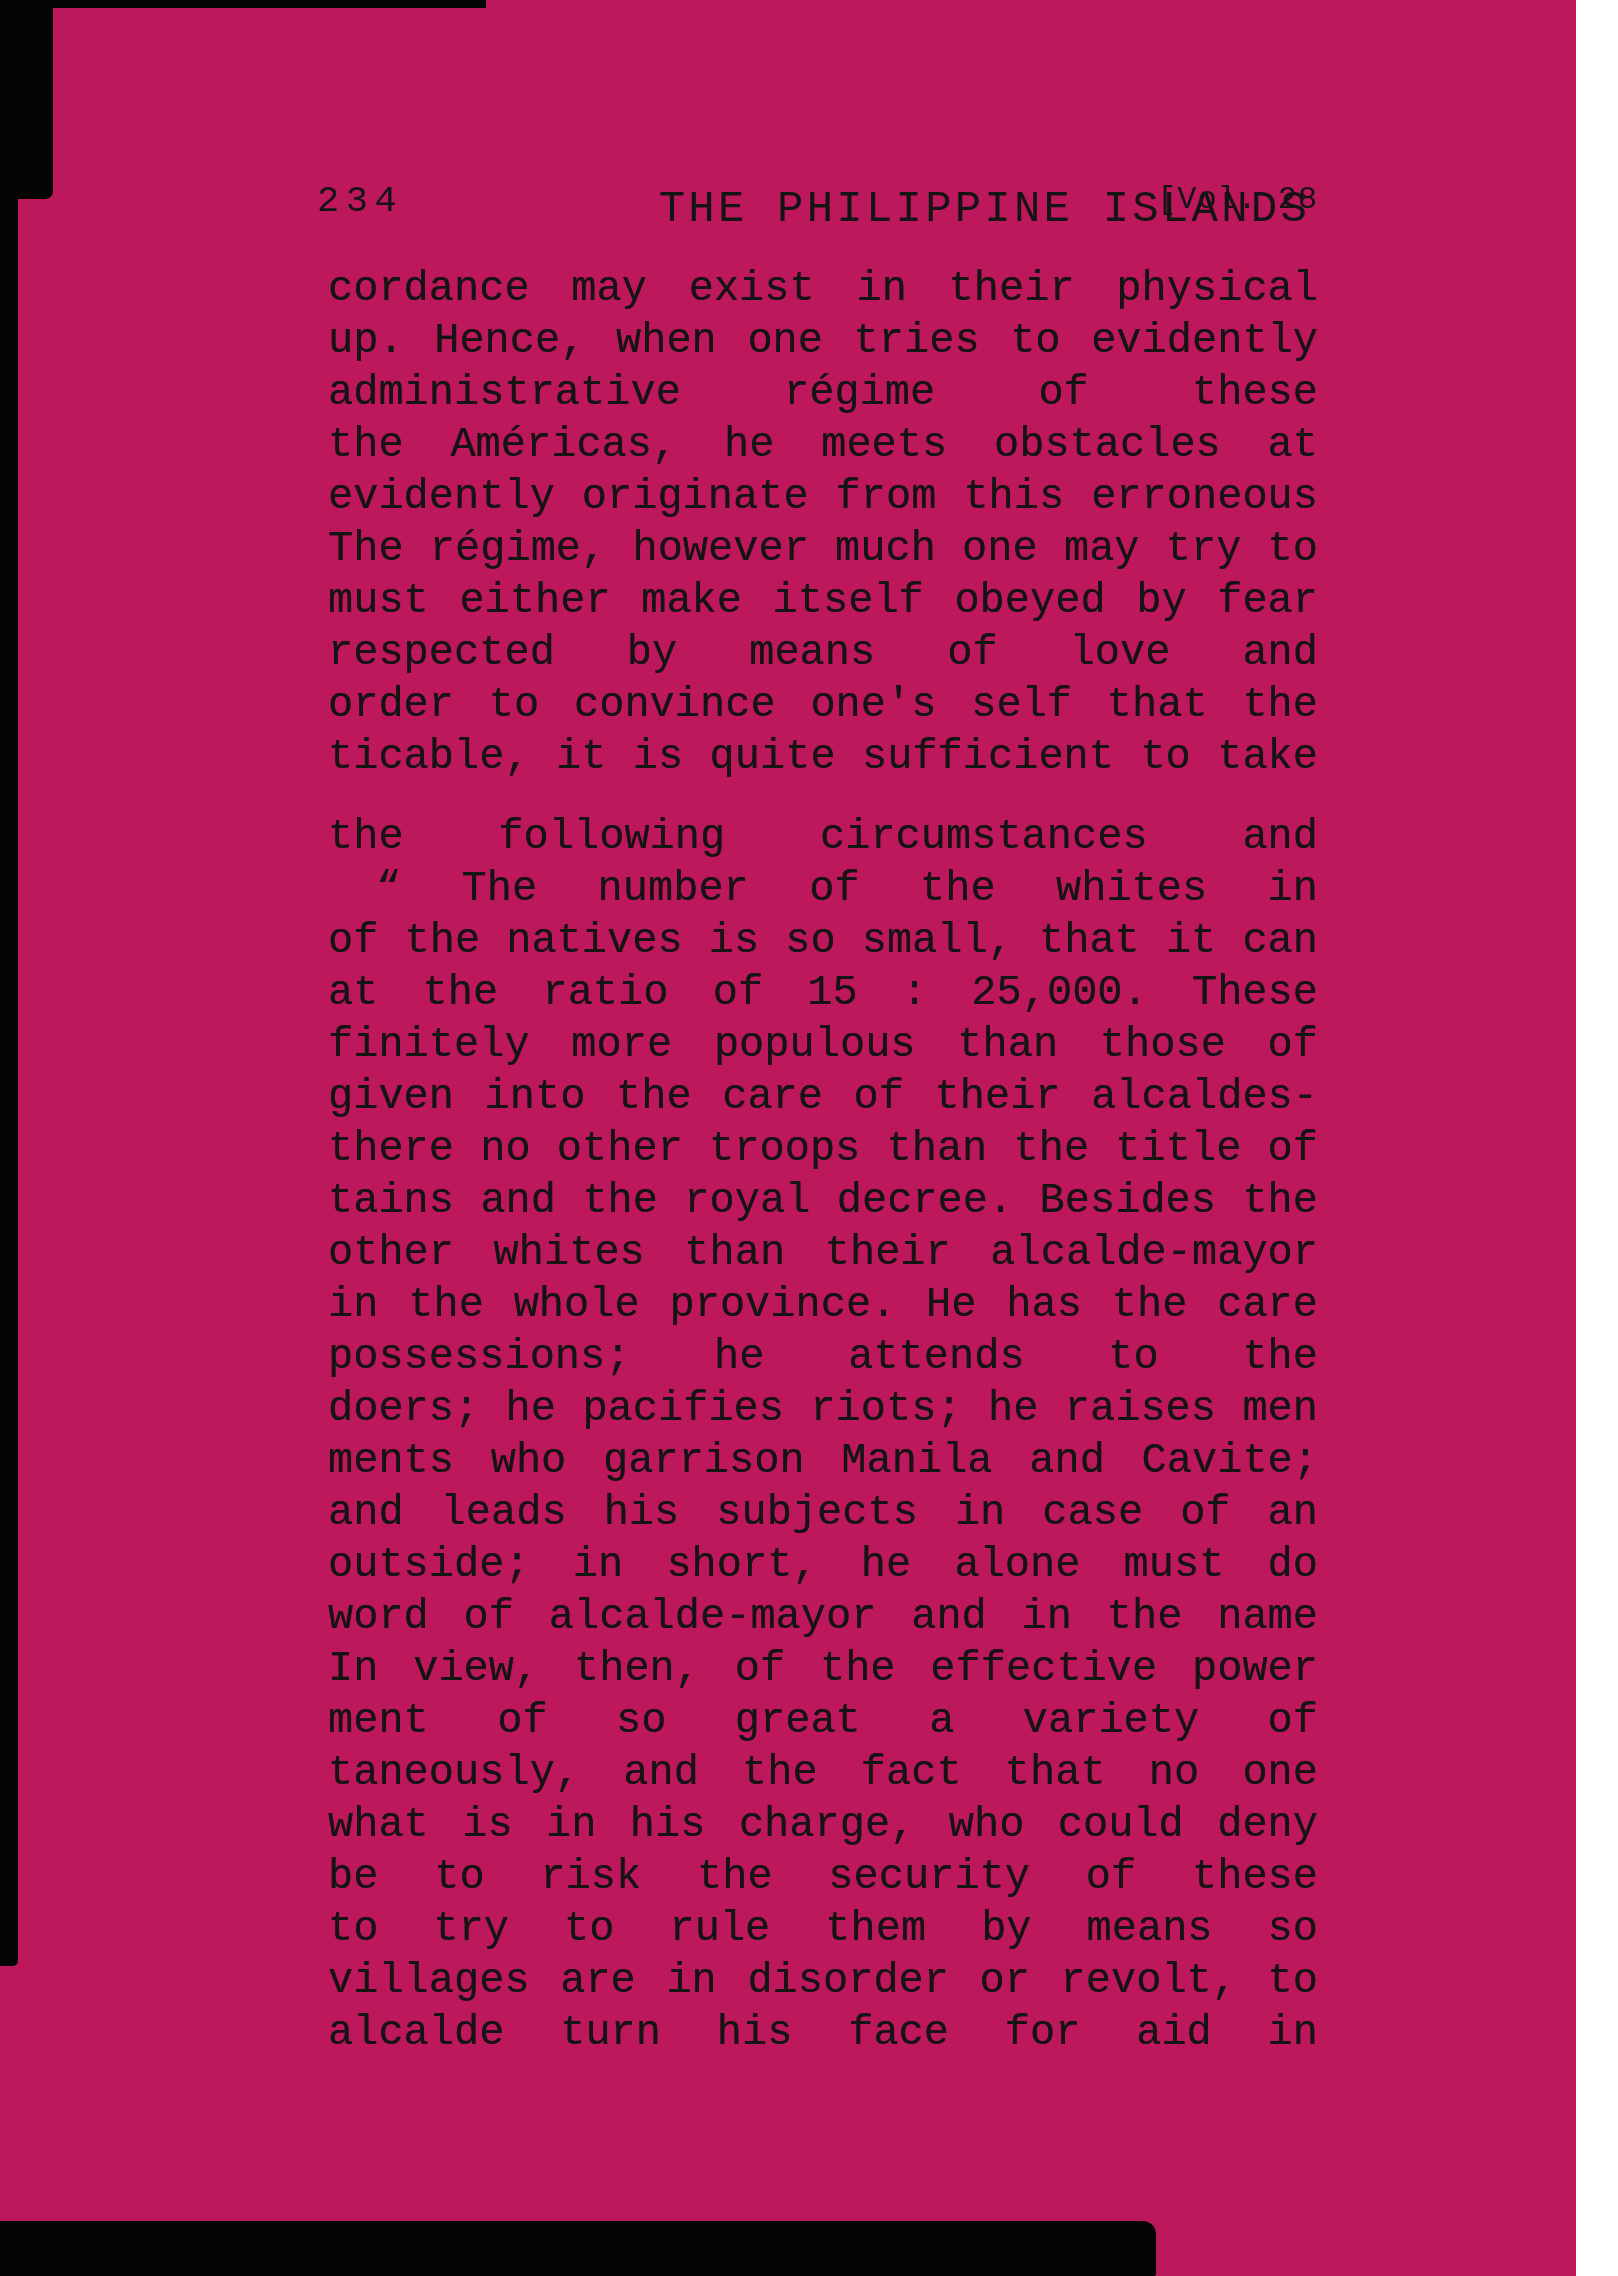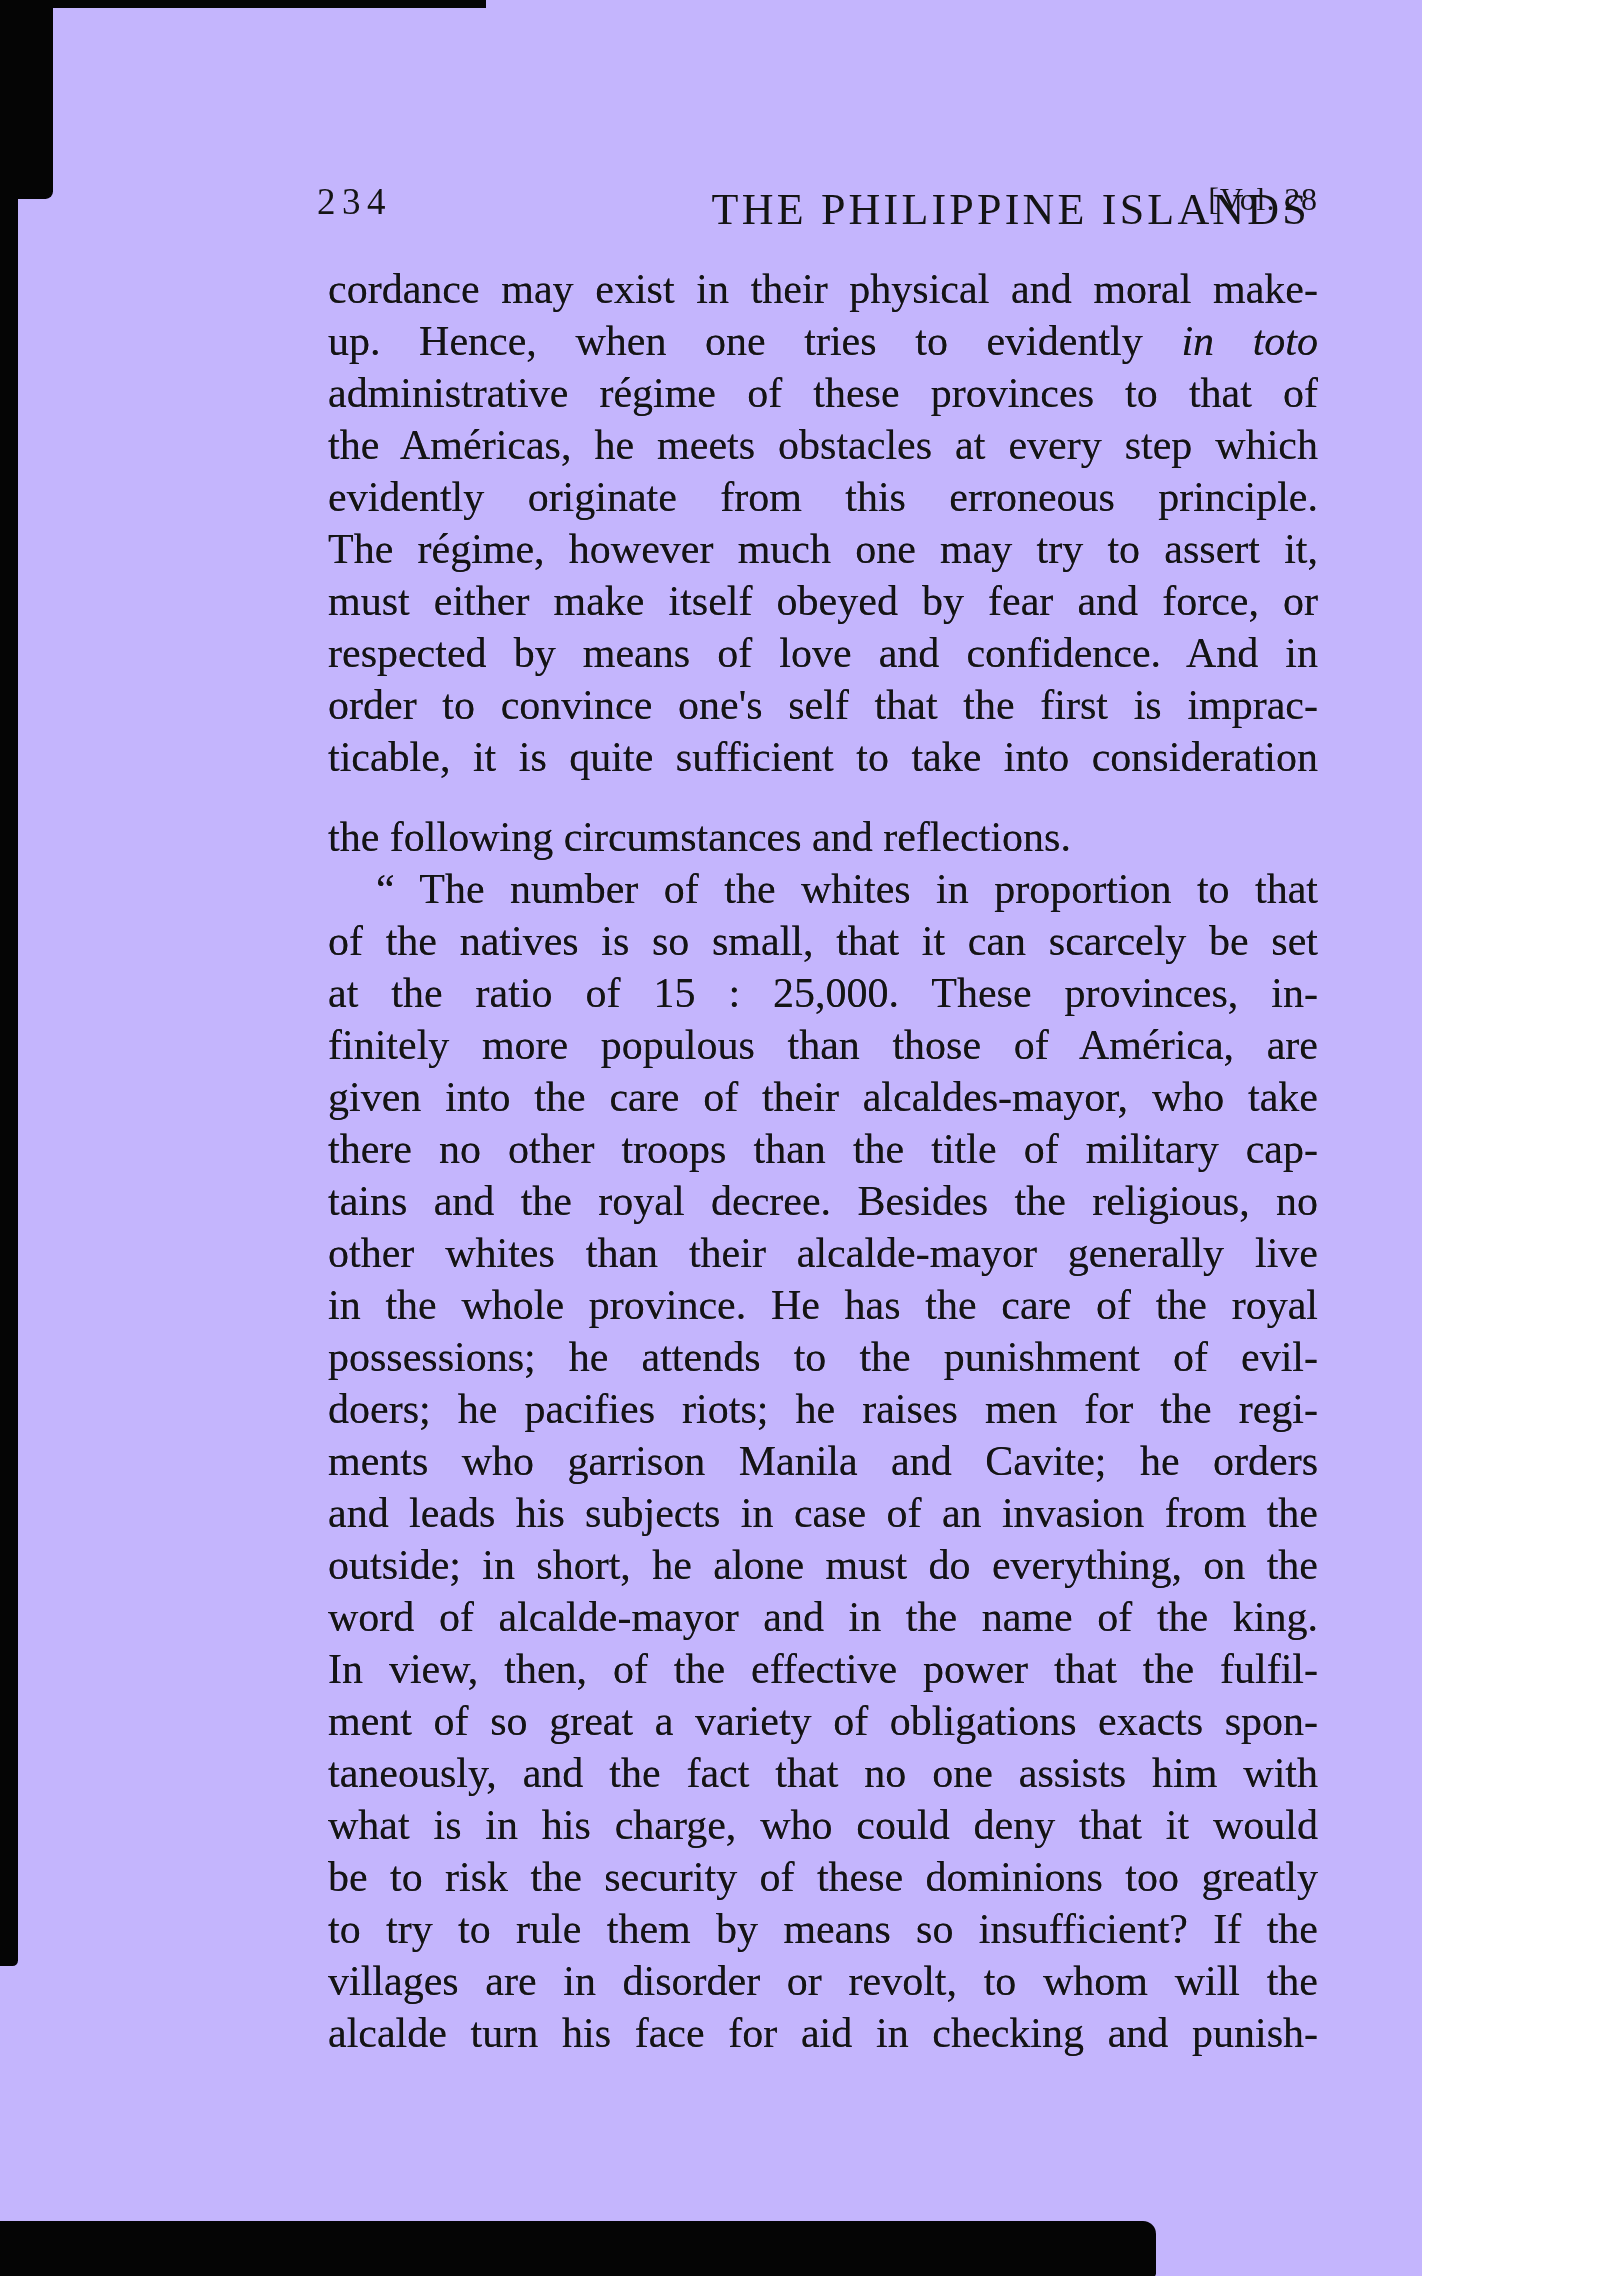--- a/index.html
+++ b/index.html
@@ -2,25 +2,25 @@
 <html style="font-size:14.8px"><head>
 <meta charset="utf-8">
 <style>
   html, body {
     margin: 0;
     padding: 0;
     background: #ffffff;
   }
   .page {
     position: relative;
-    width: 1422px;
+    width: 1576px;
     height: 2277px;
-    background: #c4b5fd;
+    background: #be185d;
     overflow: hidden;
-    font-family: Liberation Serif, serif;
+    font-family: Liberation Mono, monospace;
     color: #141414;
   }
   
   .artifact { position: absolute; background: #050505; }
   .corner-block { left: 0; top: 0; width: 53px; height: 199px; border-radius: 0 0 7.4px 0; }
   .top-edge-line { left: 0; top: 0; width: 486px; height: 8.3px; }
   .left-strip { left: 0; top: 0; width: 17.5px; height: 1966px; border-radius: 0 0 5.5px 0; }
   .bottom-bar { left: 0; top: 2221px; width: 1156px; height: 56px; border-radius: 0 13px 3.7px 0; }
   .speck { left: 162px; top: 1715px; width: 4.6px; height: 8.3px; background: #2a2a2a; border-radius: 50%; }
   

